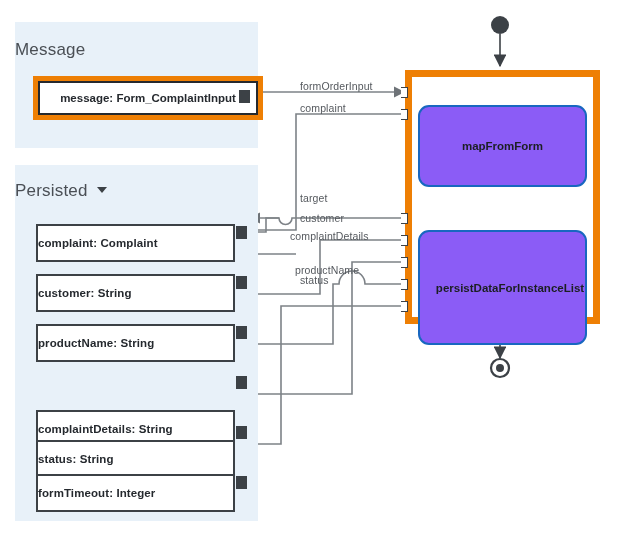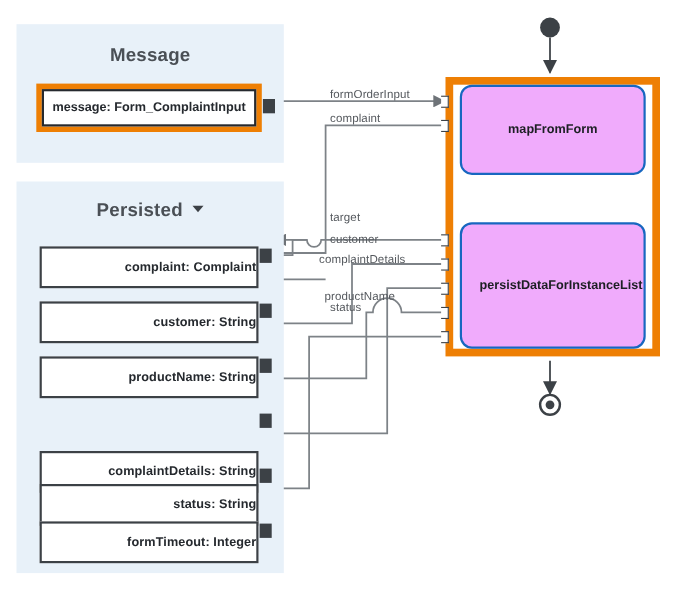--- a/index.html
+++ b/index.html
@@ -29,23 +29,23 @@
     background: #e8f1f9;
     box-sizing: border-box;
   }
   #panel-message { left: 15px; top: 22px; width: 243px; height: 126px; }
   #panel-persisted { left: 15px; top: 165px; width: 243px; height: 356px; }
 
   .panel-title {
     position: absolute;
     left: 0;
     width: 100%;
-    text-align: center;
+    text-align: left;
     font-size: 17px;
-    font-weight: bold;
+    font-weight: normal;
     color: #4a4f55;
     letter-spacing: .2px;
   }
   #panel-message .panel-title { top: 18px; }
   #panel-persisted .panel-title { top: 16px; }
 
   .caret {
     display: inline-block;
     width: 0; height: 0;
     border-left: 5px solid transparent;
@@ -59,33 +59,33 @@
   .varbox {
     position: absolute;
     left: 36px;
     width: 199px;
     height: 38px;
     box-sizing: border-box;
     background: #ffffff;
     border: 2px solid #3c4146;
     display: flex;
     align-items: center;
-    justify-content: flex-end;
+    justify-content: flex-start;
     font-size: 11.5px;
     font-weight: bold;
     color: #25292e;
     letter-spacing: .1px;
   }
 
   
   #box-message {
     position: absolute;
     left: 33px;
     top: 76px;
-    width: 205px;
+    width: 230px;
     height: 44px;
     box-sizing: border-box;
     background: #ee7f04;
     border: 0;
     padding: 5px;
   }
   #box-message .inner {
     width: 100%;
     height: 100%;
     box-sizing: border-box;
@@ -122,30 +122,31 @@
     position: relative;
     width: 100%;
     height: 100%;
     background: #ffffff;
   }
   .task-node {
     position: absolute;
     left: 6px;
     width: 169px;
     box-sizing: border-box;
-    background: #f0abfc;
+    background: #8b5cf6;
     border: 2px solid #1867c0;
     border-radius: 11px;
     display: flex;
     align-items: center;
     justify-content: center;
     font-size: 11.5px;
     font-weight: bold;
     color: #1c1f23;
     text-align: center;
+    margin-top: 28px;
   }
   #node-map { top: 0px; height: 82px; }
   #node-persist { top: 125px; height: 115px; padding-left: 15px; }
 
   
   .edge-label {
     position: absolute;
     font-size: 10.5px;
     color: #55595e;
     white-space: nowrap;

